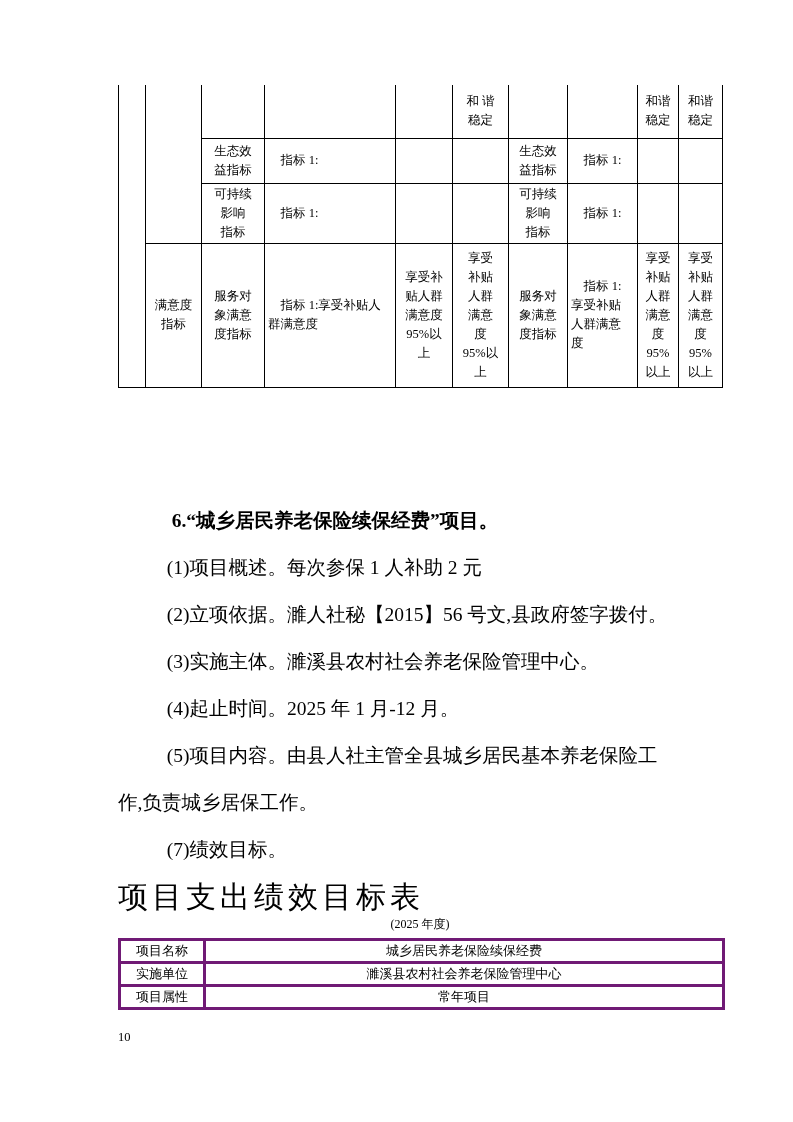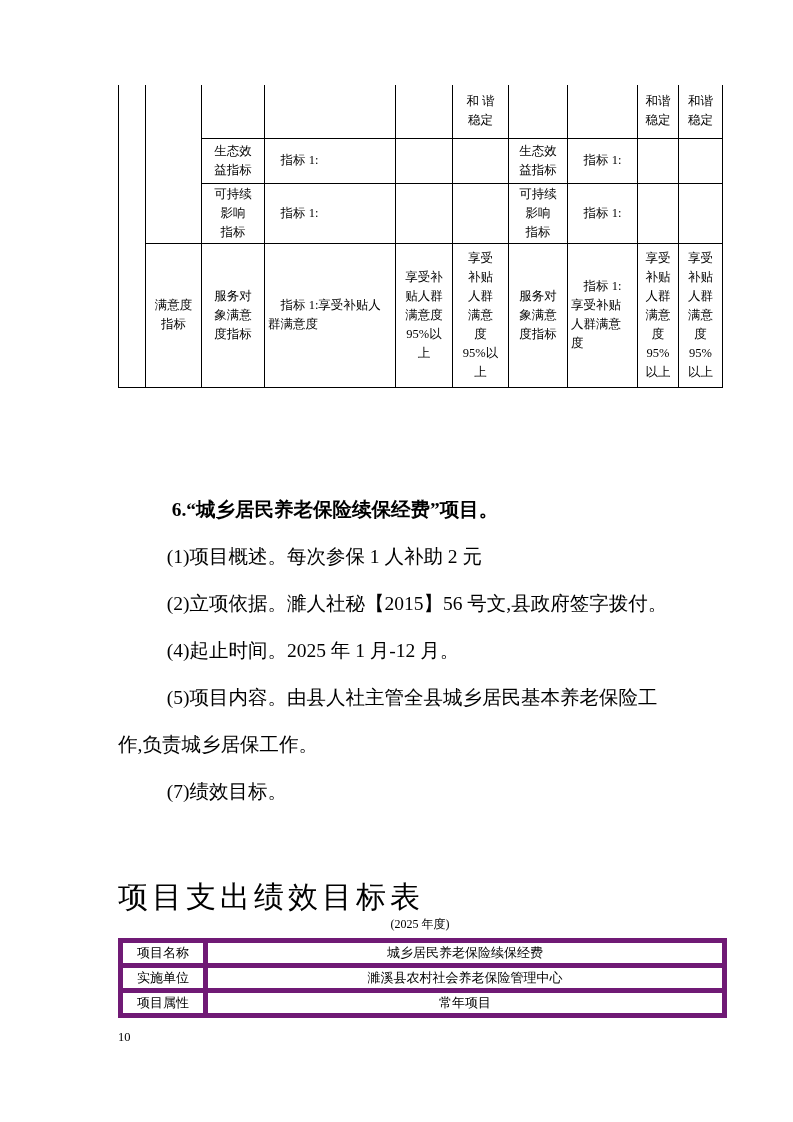--- a/index.html
+++ b/index.html
@@ -41,21 +41,21 @@
   }
   .h-r1 { height: 53px; }
   .h-r2 { height: 45px; }
   .h-r3 { height: 57px; }
   .h-r4 { height: 144px; }
 
   
   .section {
     position: absolute;
     left: 118px;
-    top: 486px;
+    top: 497px;
     width: 608px;
   }
   .section p {
     font-size: 19.5px;
     line-height: 47px;
     white-space: pre-line;
     text-indent: 2.5em;
   }
   .section p.heading {
     font-weight: bold;
@@ -85,21 +85,21 @@
   }
 
   
   .tt-wrap { position: absolute; left: 118px; top: 938px; width: 604px; }
   table.tt {
     border-collapse: collapse;
     table-layout: fixed;
     width: 604px;
   }
   table.tt td {
-    border: 5px solid #701a75;
+    border: 3px solid #701a75;
     font-size: 13px;
     height: 22px;
     line-height: 20px;
     text-align: center;
     vertical-align: middle;
     padding: 0 2px;
   }
 
   
   .page-number {
@@ -216,20 +216,21 @@
 以上</td>
       </tr>
     </tbody>
       </table>
   </div>
 
   <div class="section">
     <p class="heading">6.“城乡居民养老保险续保经费”项目。</p>
     <p>(1)项目概述。每次参保 1 人补助 2 元</p>
     <p>(2)立项依据。濉人社秘【2015】56 号文,县政府签字拨付。</p>
+    <p>(3)实施主体。濉溪县农村社会养老保险管理中心。</p>
     <p>(4)起止时间。2025 年 1 月-12 月。</p>
     <p>(5)项目内容。由县人社主管全县城乡居民基本养老保险工
 作,负责城乡居保工作。</p>
     <p>(7)绩效目标。</p>
   </div>
 
   <div class="tt-title">项目支出绩效目标表</div>
   <div class="tt-subtitle">(2025 年度)</div>
 
   <div class="tt-wrap">

